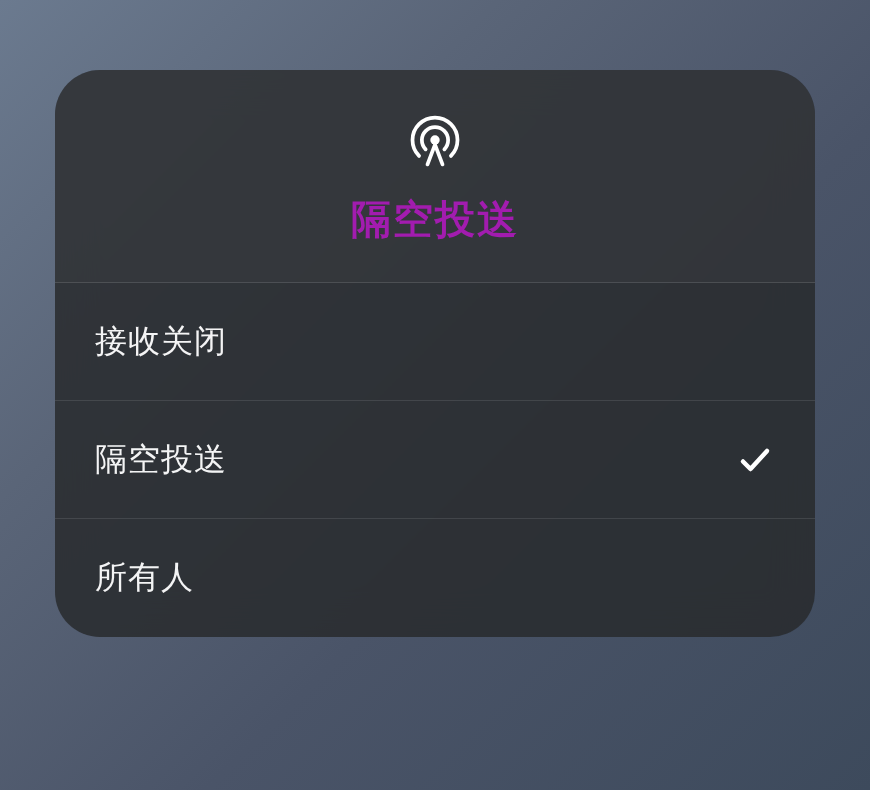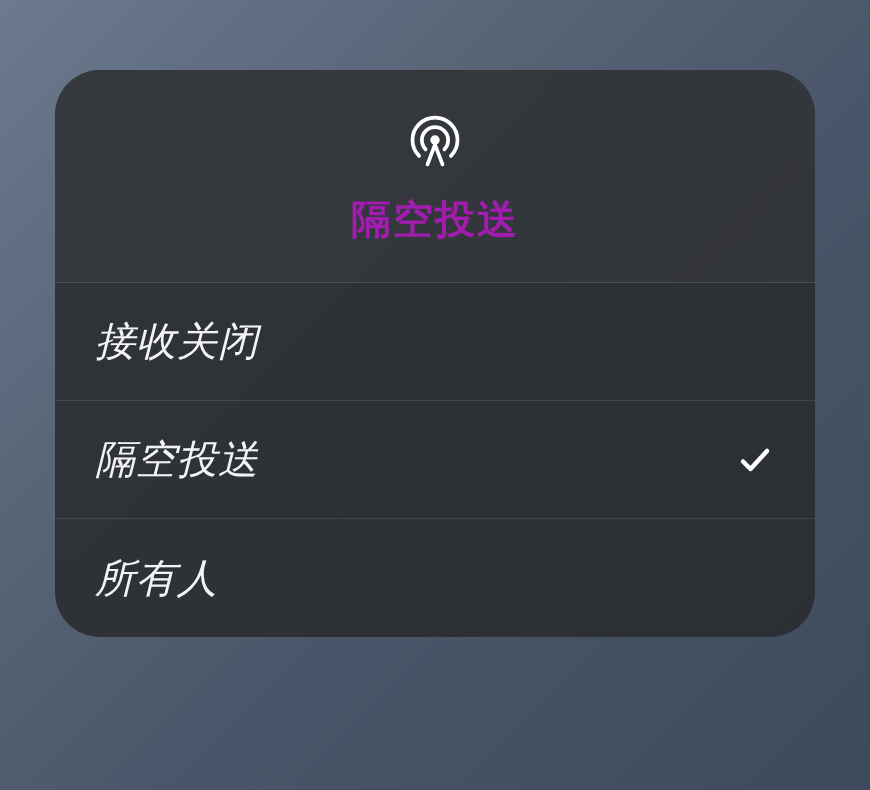--- a/index.html
+++ b/index.html
@@ -63,24 +63,23 @@
       cursor: pointer;
     }
 
     .option:last-child {
       border-bottom: none;
       align-items: center;
     }
 
     .option-label {
       color: rgba(255, 255, 255, 0.95);
-      font-size: 40px;
+      font-size: 32px;
       font-weight: 400;
       letter-spacing: 1px;
-      font-style: italic;
     }
 
     .checkmark {
       width: 40px;
       height: 40px;
       display: flex;
       align-items: center;
       justify-content: center;
     }
 

